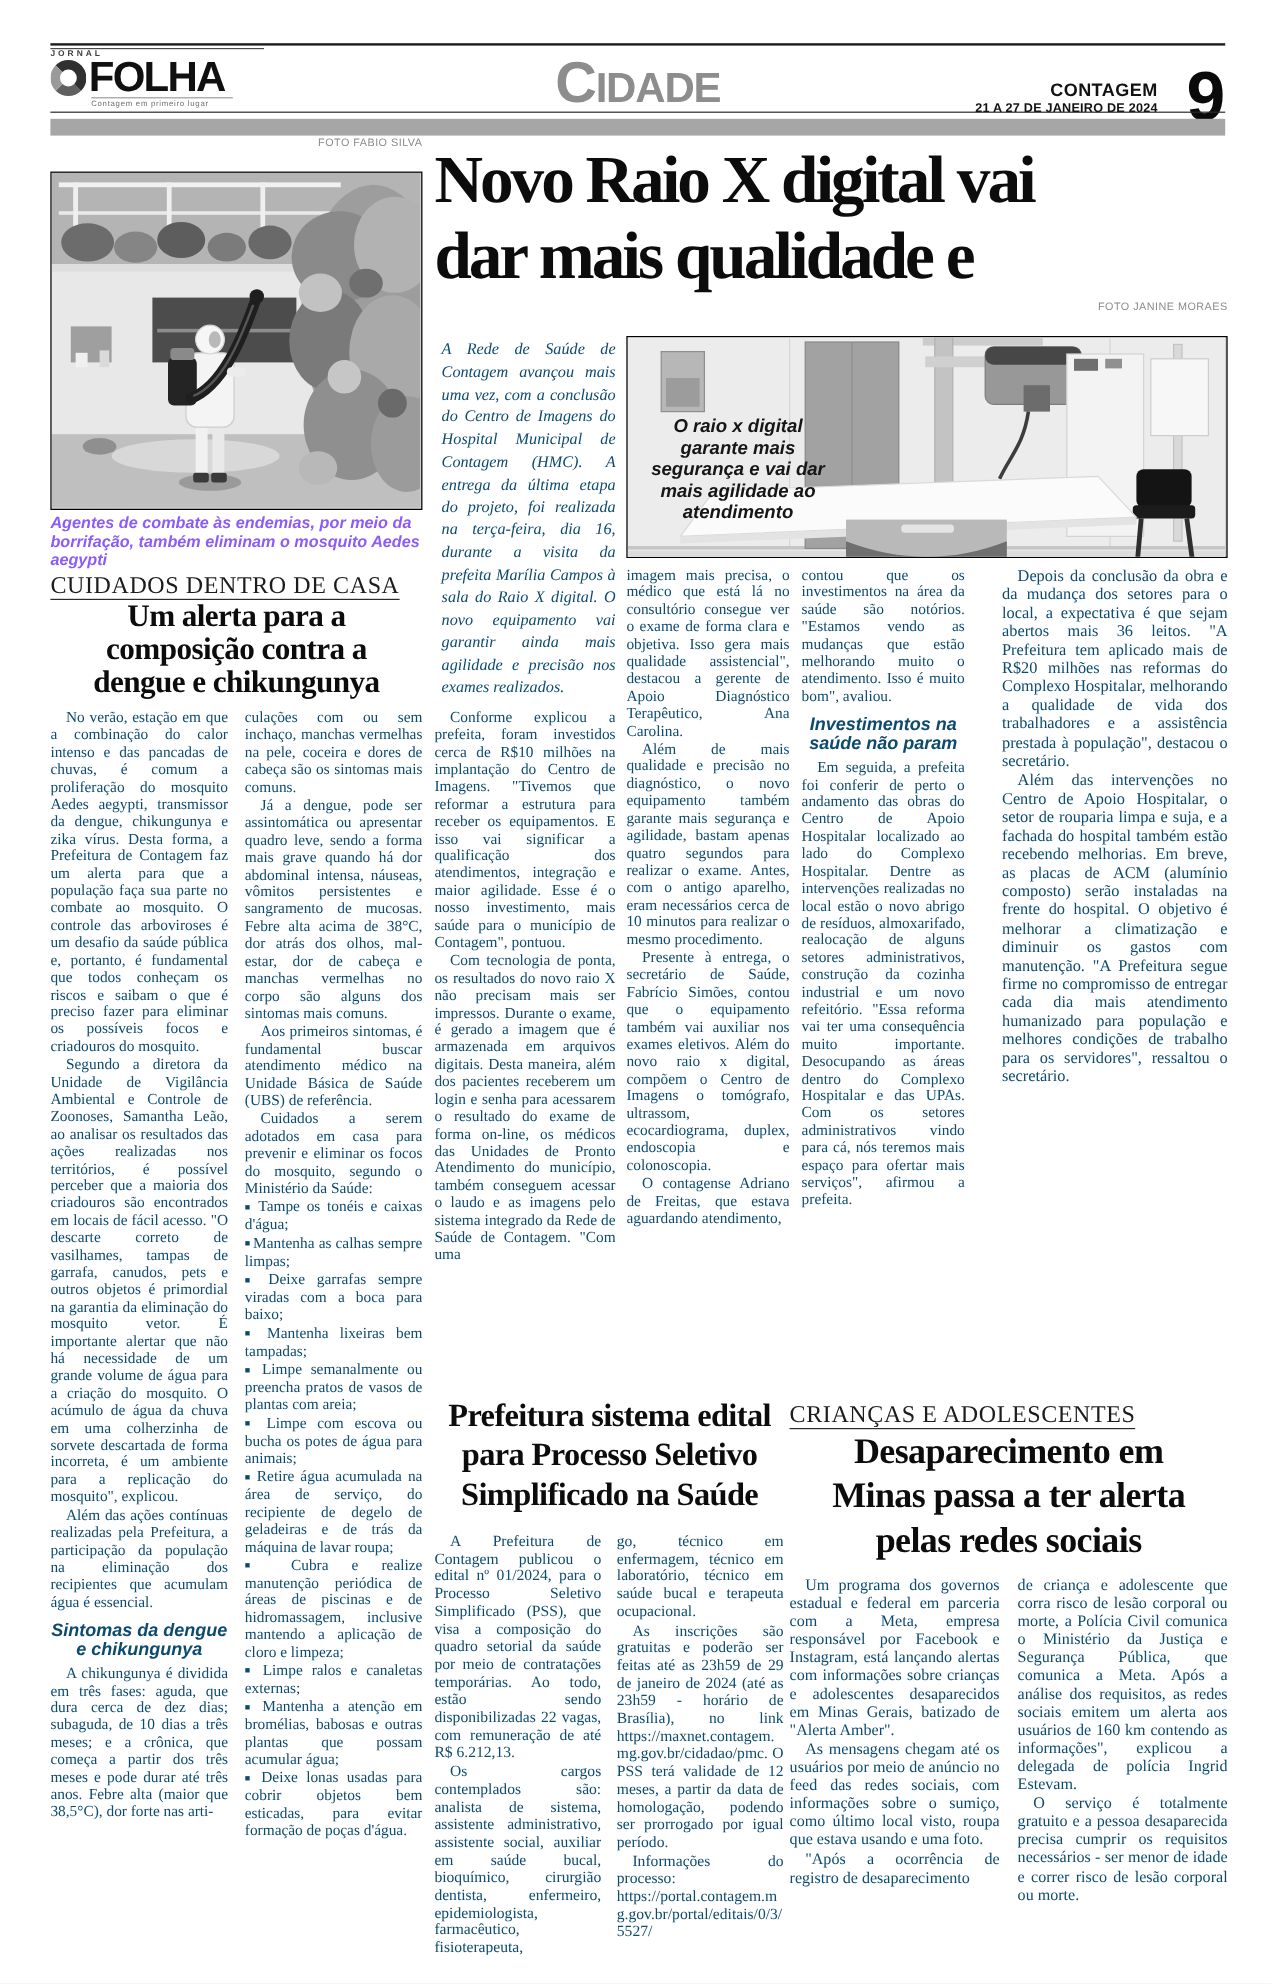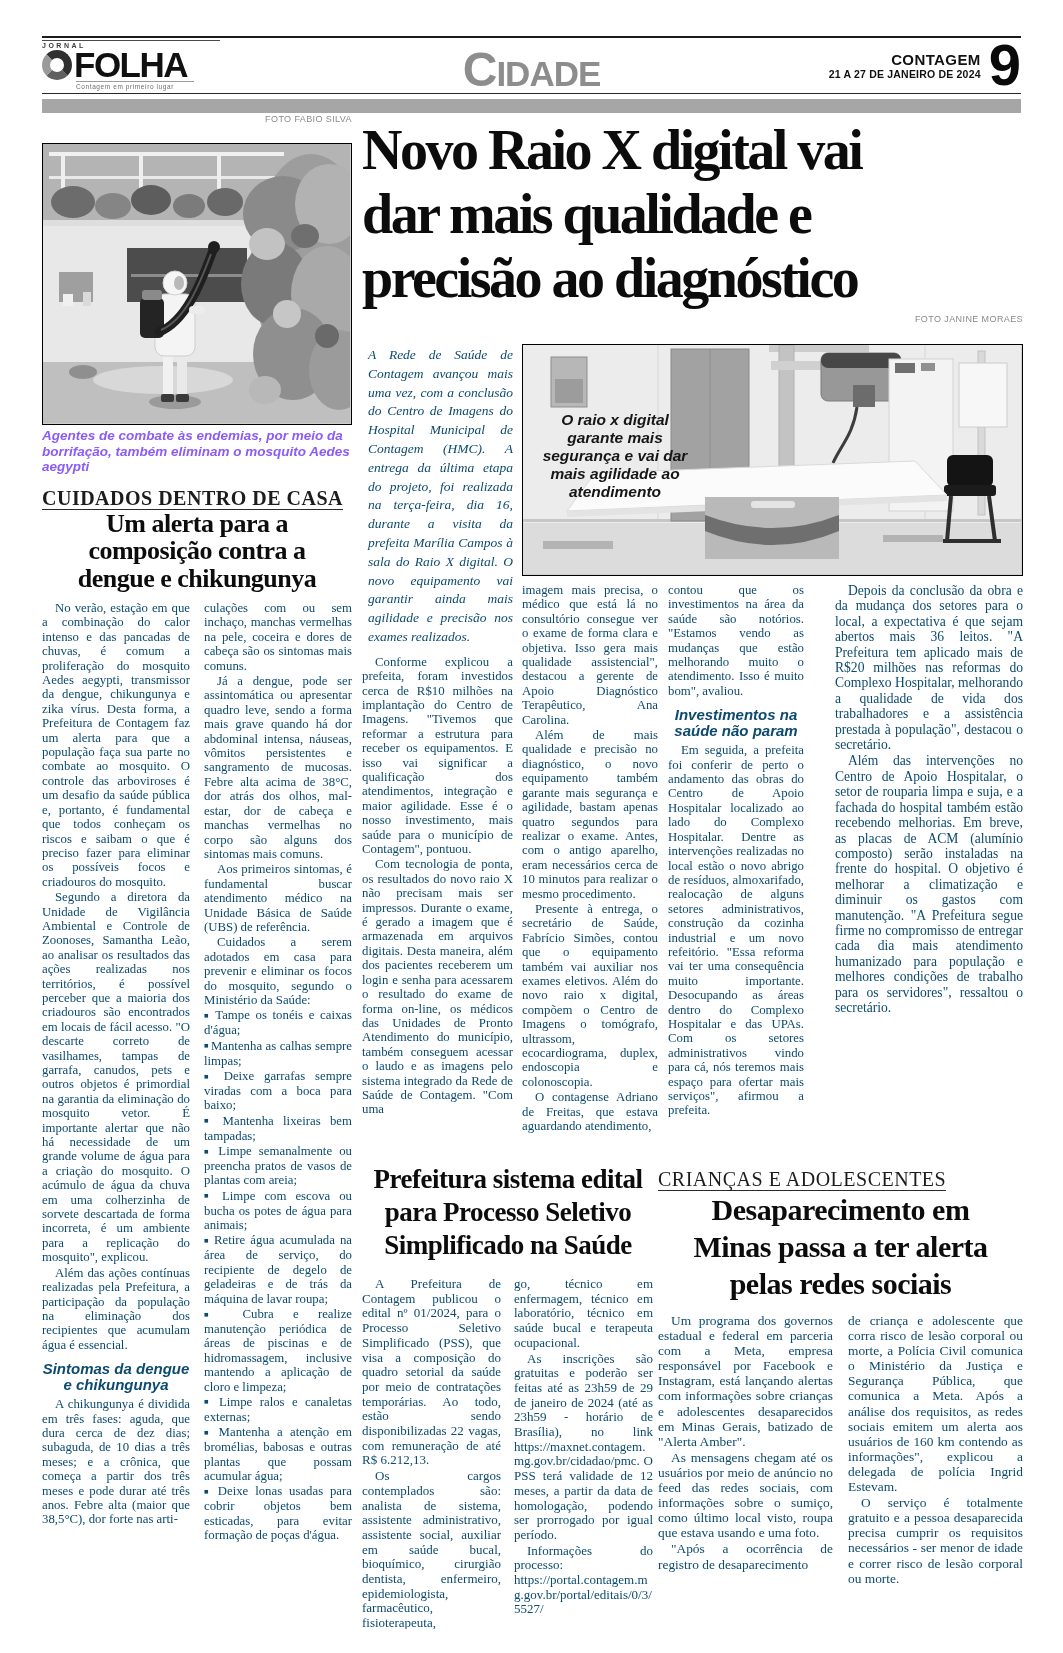--- a/index.html
+++ b/index.html
@@ -14,54 +14,54 @@
   .logo{position:absolute;left:0;top:0;width:210px;}
   .logo-rule{border-top:1.5px solid #4a4a4a;width:178px;margin-bottom:1px;}
   .logo-jornal{font-family:"Liberation Sans",sans-serif;font-size:7px;font-weight:700;letter-spacing:2.5px;color:#3c3c3c;}
   .logo-row{display:flex;align-items:center;}
   .logo-ring{width:30px;height:30px;border-radius:50%;border:8px solid #303030;border-left-color:#9a9a9a;border-bottom-color:#606060;margin-right:2px;}
   .logo-name{font-family:"Liberation Sans",sans-serif;font-size:35px;font-weight:700;letter-spacing:-1.5px;color:#101010;line-height:32px;}
   .logo-tag{font-family:"Liberation Sans",sans-serif;font-size:6.5px;color:#6d6d6d;letter-spacing:.6px;margin-left:34px;border-top:1px solid #9c9c9c;width:118px;padding-top:1px;}
   .section{position:absolute;left:0;right:0;top:2px;text-align:center;color:#8d8d8d;font-family:"Liberation Sans",sans-serif;font-weight:700;letter-spacing:-1px;}
   .sec-initial{font-size:48px;}
   .sec-rest{font-size:35px;}
-  .edition{position:absolute;right:0;top:2px;display:flex;align-items:center;gap:8px;font-family:"Liberation Sans",sans-serif;font-weight:700;}
+  .edition{position:absolute;right:0;top:18px;display:flex;align-items:center;gap:24px;font-family:"Liberation Sans",sans-serif;font-weight:700;}
   .ed-text{text-align:right;color:#111;}
   .ed-city{font-size:15px;letter-spacing:.4px;line-height:17px;}
   .ed-date{font-size:10.5px;letter-spacing:.2px;line-height:12px;}
   .page-no{font-size:58px;line-height:46px;color:#0a0a0a;}
   
   .credit{font-family:"Liberation Sans",sans-serif;font-size:9px;color:#8a8a8a;text-align:right;letter-spacing:.4px;height:29px;}
   .photo-frame{border:1.5px solid #000;background:#cfcfcf;overflow:hidden;}
   .caption{font-family:"Liberation Sans",sans-serif;font-weight:700;font-style:italic;font-size:13.5px;line-height:15.5px;color:#8b5cf6;margin-top:3px;}
   .kicker{font-family:"Liberation Serif",serif;font-size:20px;letter-spacing:.5px;color:#1c1c1c;border-bottom:1.5px solid #2a2a2a;display:inline-block;line-height:22px;padding-bottom:0;}
   .headline{font-family:Liberation Serif, serif;font-weight:700;color:#0c0c0c;}
   .hl-line{white-space:nowrap;}
   .bodycol{font-size:12.8px;line-height:14.4px;color:#0c4a6e;overflow:hidden;}
   .bodycol .para{margin:0 0 1px 0;text-indent:13px;text-align:justify;overflow-wrap:break-word;}
   .bodycol .cont{text-indent:0;}
   .bodycol .bullet{text-indent:0;margin:1px 0;}
   .bodycol .bullet::before{content:"■ ";font-size:7.5px;vertical-align:1.5px;}
   .bodycol .subhead{font-family:"Liberation Sans",sans-serif;font-weight:700;font-style:italic;font-size:15px;line-height:16px;text-align:center;text-indent:0;margin:9px 0 4px 0;}
   
   .dengue{position:absolute;left:42px;top:114px;width:310px;}
   .dengue-photo{width:310px;height:282px;}
-  .dengue-kicker-row{margin-top:12px;font-weight:bold;}
+  .dengue-kicker-row{margin-top:2px;}
   .h-dengue{font-size:26px;line-height:27.5px;letter-spacing:-.5px;text-align:center;margin-top:4px;}
   .dengue-cols{display:flex;gap:14px;margin-top:9px;height:1012px;}
   .dengue-cols .bodycol{width:148px;}
   
   .xray{position:absolute;left:362px;top:118px;width:661px;}
   .h-main{font-size:56px;line-height:64px;letter-spacing:-2.5px;}
   .xray-credit{margin-top:4px;}
   .xray-main{display:flex;gap:9px;margin-top:1px;}
   .xray-colA{width:151px;height:820px;}
   .xray-right{width:501px;}
   .lead{font-style:italic;font-size:13.5px;line-height:18.8px;text-align:justify;margin:2px 0 8px 0;padding-left:6px;}
-  .xray-photo{width:501px;height:232px;position:relative;}
+  .xray-photo{width:501px;height:185px;position:relative;}
   .overlay-caption{position:absolute;left:16px;top:66px;width:152px;text-align:center;font-family:"Liberation Sans",sans-serif;font-weight:700;font-style:italic;font-size:15.5px;line-height:18px;color:#161616;}
   .xray-cols{display:flex;margin-top:7px;height:585px;}
   .xray-colB{width:136px;margin-right:10px;}
   .xray-colC{width:136px;margin-right:31px;}
   .xray-colD{width:188px;font-size:13.6px;line-height:15.4px;}
   
   .pss{position:absolute;left:362px;top:1163px;width:292px;}
   .h-pss{font-size:27px;line-height:33px;letter-spacing:-.5px;text-align:center;}
   .pss-cols{display:flex;gap:13px;margin-top:15px;height:352px;}
   .pss-cols .bodycol{width:139px;font-size:13px;line-height:14.7px;}
@@ -193,21 +193,20 @@
           <p class="para bullet">Mantenha a atenção em bromélias, babosas e outras plantas que possam acumular água;</p>
           <p class="para bullet">Deixe lonas usadas para cobrir objetos bem esticadas, para evitar formação de poças d'água.</p>
         </div>
     </div>
   </section>
 
   <section class="xray">
     <h1 class="headline h-main" style="margin:0;">
       <div class="hl-line">Novo Raio X digital vai</div>
       <div class="hl-line">dar mais qualidade e</div>
-      <div class="hl-line">precisão ao diagnóstico</div>
     </h1>
     <div class="credit xray-credit">FOTO JANINE MORAES</div>
     <div class="xray-main">
       <div class="bodycol xray-colA">
         <p class="lead">A Rede de Saúde de Contagem avançou mais uma vez, com a conclusão do Centro de Imagens do Hospital Municipal de Contagem (HMC). A entrega da última etapa do projeto, foi realizada na terça-feira, dia 16, durante a visita da prefeita Marília Campos à sala do Raio X digital. O novo equipamento vai garantir ainda mais agilidade e precisão nos exames realizados.</p>
         <div>
             <p class="para">Conforme explicou a prefeita, foram investidos cerca de R$10 milhões na implantação do Centro de Imagens. "Tivemos que reformar a estrutura para receber os equipamentos. E isso vai significar a qualificação dos atendimentos, integração e maior agilidade. Esse é o nosso investimento, mais saúde para o município de Contagem", pontuou.</p>
             <p class="para">Com tecnologia de ponta, os resultados do novo raio X não precisam mais ser impressos. Durante o exame, é gerado a imagem que é armazenada em arquivos digitais. Desta maneira, além dos pacientes receberem um login e senha para acessarem o resultado do exame de forma on-line, os médicos das Unidades de Pronto Atendimento do município, também conseguem acessar o laudo e as imagens pelo sistema integrado da Rede de Saúde de Contagem. "Com uma</p>
           </div>
       </div>

